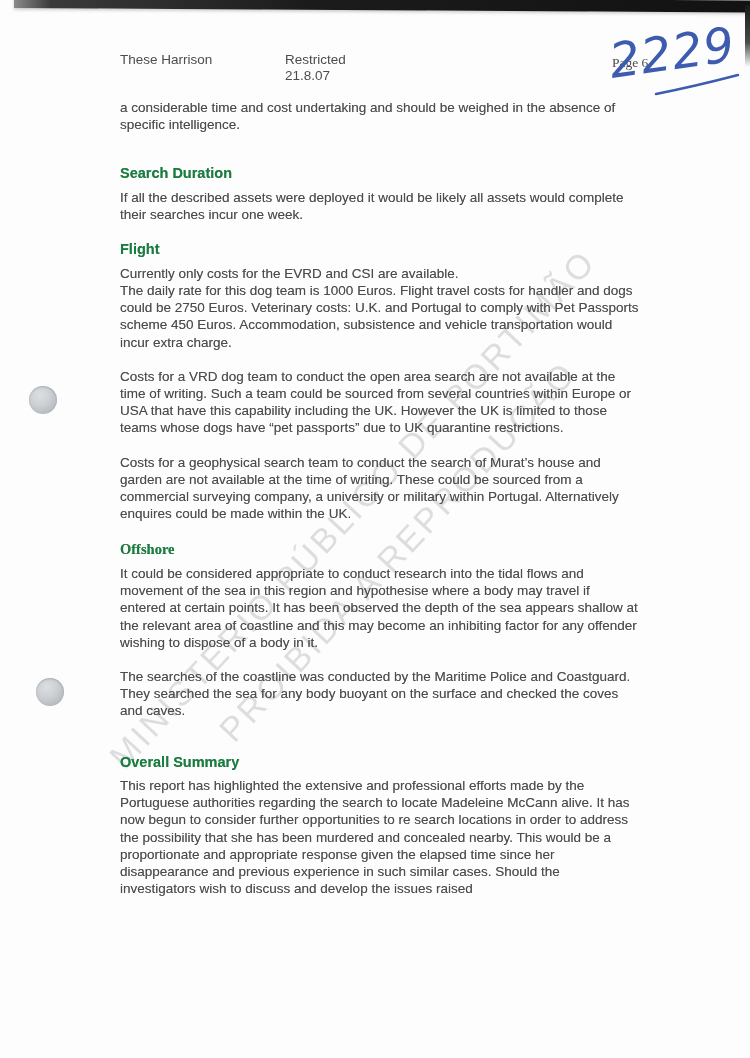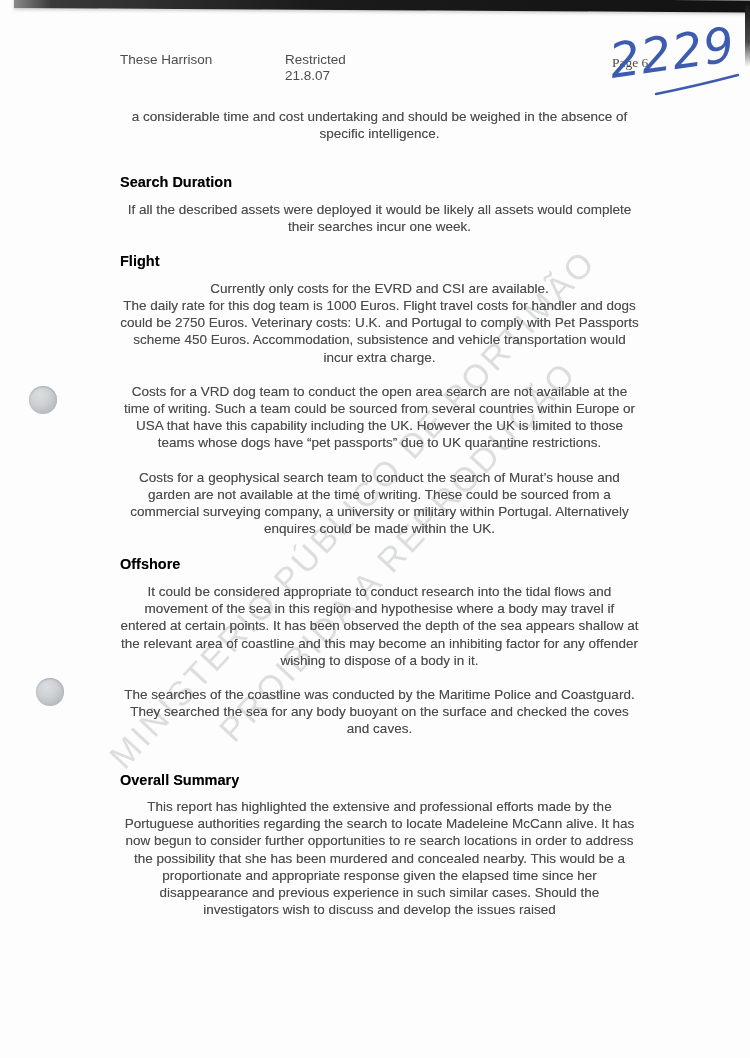--- a/index.html
+++ b/index.html
@@ -36,32 +36,31 @@
   }
   .wm-line{font-size:34px;letter-spacing:3px;line-height:62px;white-space:nowrap;}
   
   .hdr-author{position:absolute;left:120px;top:52px;font-size:13.5px;}
   .hdr-center{position:absolute;left:285px;top:52px;width:180px;text-align:left;font-size:13.5px;line-height:16px;}
   .hdr-page{position:absolute;left:612px;top:55px;font-size:13.5px;font-family:Liberation Serif, serif;}
   .handwriting{position:absolute;left:606px;top:18px;width:144px;height:96px;}
   
   .doc-body{position:absolute;left:120px;top:99px;width:519px;}
   .doc-body p{
-    margin:9px 0 17px 0;font-size:13.5px;line-height:17.2px;
+    margin:0 0 17px 0;font-size:13.5px;line-height:17.2px;
     white-space:pre-line;
     text-shadow:0 0 .5px rgba(80,80,80,.55);
-    text-align:center;
   }
   .doc-body h2{
     font-size:14.5px;line-height:17.5px;margin:16px 0 6px 0;
-    color:#000000;text-shadow:0 0 .5px rgba(70,70,70,.55);
+    color:#15803d;text-shadow:0 0 .5px rgba(70,70,70,.55);
   }
   .h-sd{margin-top:32px !important;}
   .h-costs{margin-top:18px !important;}
-  .h-off{margin-top:19px !important;}
+  .h-off{margin-top:19px !important;font-family:Liberation Serif, serif;}
   .h-os{margin-top:34px !important;}
 </style>
 </head>
 <body>
 
 <div class="page">
 
   <div class="scan-bar-top"></div>
   <div class="scan-edge-right"></div>
   <div class="hole hole-1"></div>

